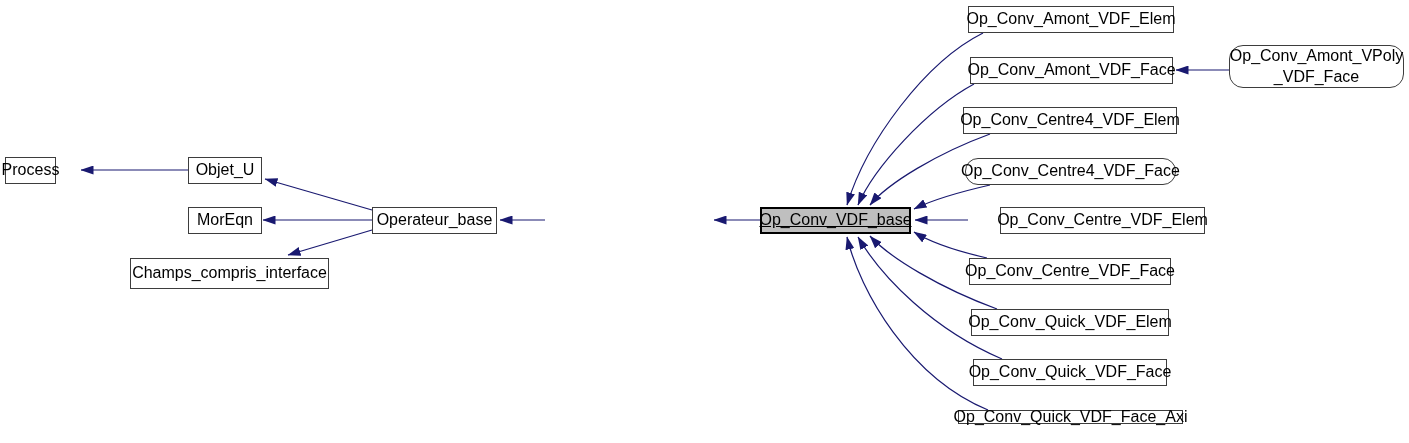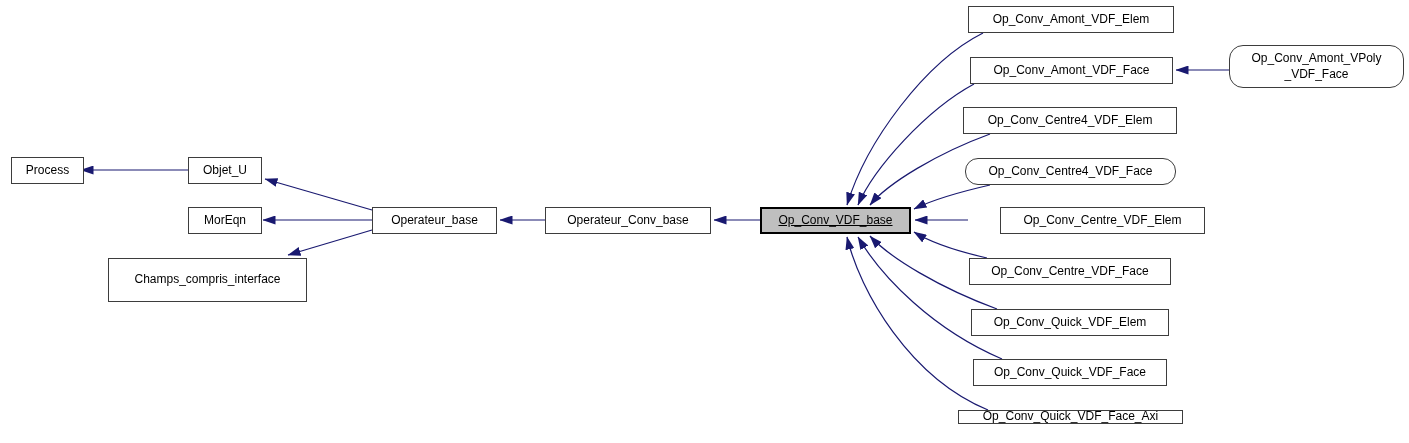--- a/index.html
+++ b/index.html
@@ -29,21 +29,21 @@
   }
   .node {
     position: absolute;
     box-sizing: border-box;
     display: flex;
     align-items: center;
     justify-content: center;
     background: #ffffff;
     border: 1px solid #3d3d3d;
     color: #000000;
-    font-size: 12px;
+    font-size: 16px;
     line-height: 1.3;
     text-align: center;
     white-space: nowrap;
     cursor: pointer;
   }
   .node.hl {
     background: #bfbfbf;
     border: 2px solid #000000;
   }
   .node.multiline {
@@ -76,31 +76,30 @@
     <path class="edge" d="M 990,185 C 955,193 930,201 914,209" marker-end="url(#arrow)"></path>
     <path class="edge" d="M 968,220 L 915,220" marker-end="url(#arrow)"></path>
     <path class="edge" d="M 987,258 C 952,250 930,242 914,232" marker-end="url(#arrow)"></path>
     <path class="edge" d="M 997,309 C 940,288 890,258 870,236" marker-end="url(#arrow)"></path>
     <path class="edge" d="M 1002,359 C 934,330 882,278 858,237" marker-end="url(#arrow)"></path>
     <path class="edge" d="M 988,410 C 910,378 860,292 847,237" marker-end="url(#arrow)"></path>
 
     <path class="edge" d="M 1229,70 L 1176,70" marker-end="url(#arrow)"></path>
   </svg>
 
-  <div class="node" style="left:11px;   top:157px; width:73px;  height:27px;">Process</div>
+  <div class="node" style="left:5px;   top:157px; width:51px;  height:27px;">Process</div>
 
   <div class="node" style="left:188px; top:157px; width:74px;  height:27px;">Objet_U</div>
 
   <div class="node" style="left:188px; top:207px; width:74px;  height:27px;">MorEqn</div>
 
-  <div class="node" style="left:108px; top:258px; width:199px; height:44px;">Champs_compris_interface</div>
+  <div class="node" style="left:130px; top:258px; width:199px; height:31px;">Champs_compris_interface</div>
 
   <div class="node" style="left:372px; top:207px; width:125px; height:27px;">Operateur_base</div>
 
-  <div class="node" style="left:545px; top:207px; width:166px; height:27px;">Operateur_Conv_base</div>
 
   <div class="node hl" style="left:760px; top:207px; width:151px; height:27px;text-decoration:underline;">Op_Conv_VDF_base</div>
 
   <div class="node" style="left:968px; top:6px;   width:206px; height:27px;">Op_Conv_Amont_VDF_Elem</div>
 
   <div class="node" style="left:970px; top:57px;  width:203px; height:27px;">Op_Conv_Amont_VDF_Face</div>
 
   <div class="node multiline" style="left:1229px; top:45px; width:175px; height:43px;">Op_Conv_Amont_VPoly
 _VDF_Face</div>
 

